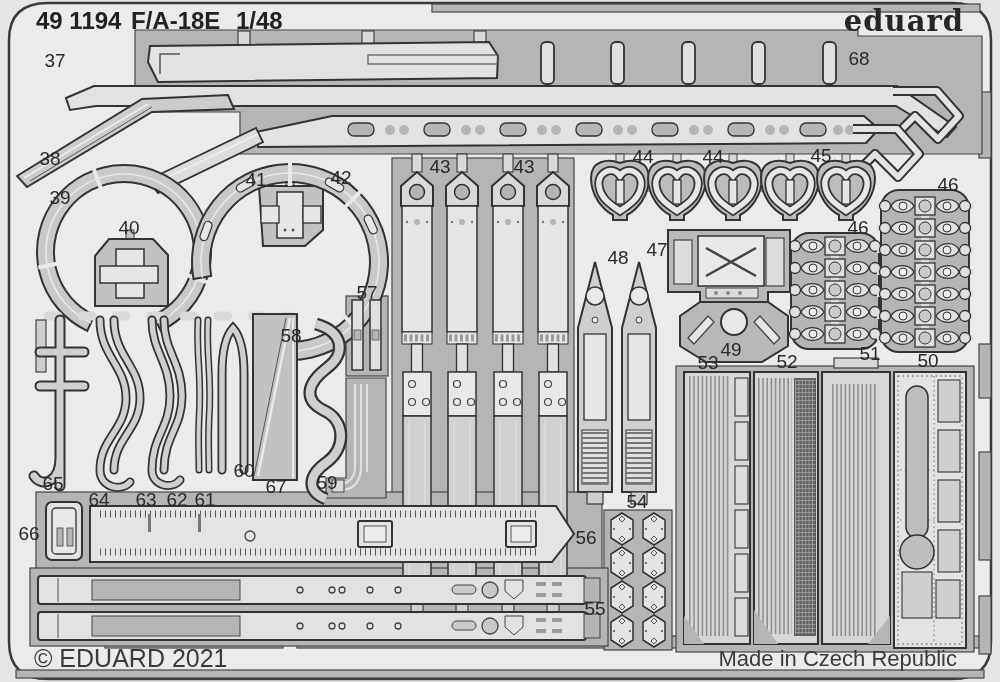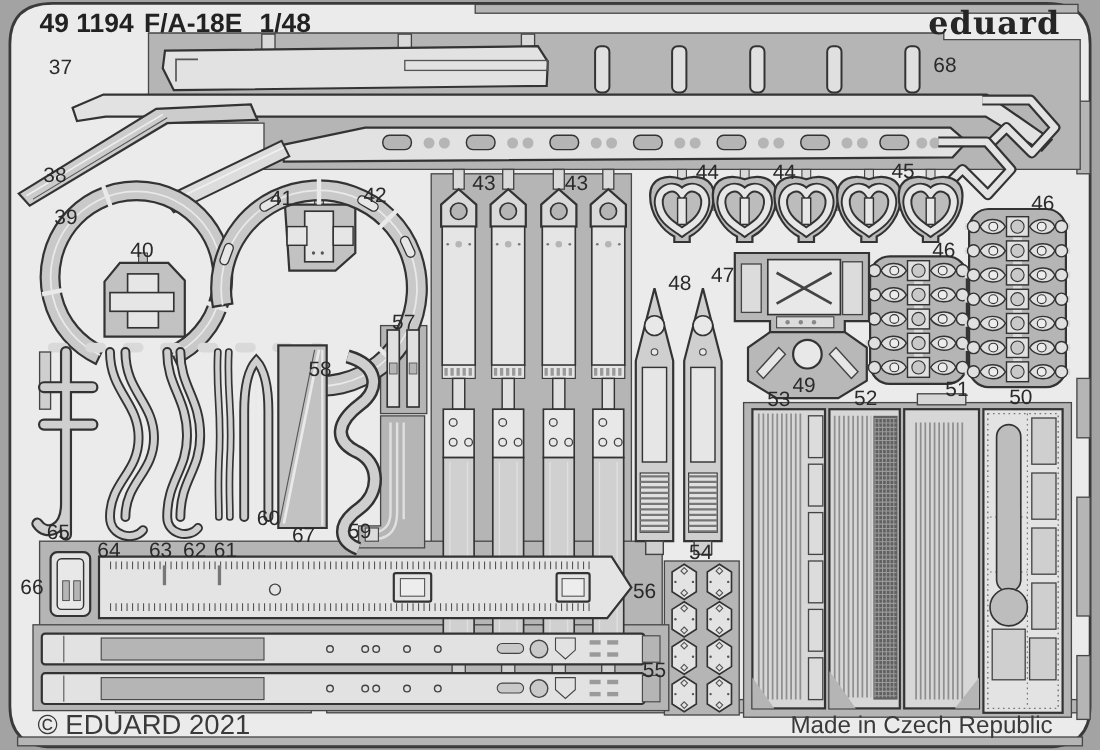--- a/index.html
+++ b/index.html
@@ -1,16 +1,16 @@
 <!DOCTYPE html>
 <html><head>
 <meta charset="utf-8">
 <style>
   html,body{margin:0;padding:0;background:#ffffff;}
-  #stage{position:relative;width:1000px;height:682px;background:#a3a3a3;overflow:hidden;
+  #stage{position:relative;width:1000px;height:682px;background:#e5e5e5;overflow:hidden;
          font-family:"Liberation Sans",sans-serif;}
   svg{display:block}
   .title{font:bold 24px "Liberation Sans",sans-serif;fill:#222;}
   .logo{font:bold 29px "DejaVu Serif",serif;fill:#262626;letter-spacing:1px;}
   .foot{font:25px "Liberation Sans",sans-serif;fill:#3a3a3a;}
   .foot2{font:22px "Liberation Sans",sans-serif;fill:#3a3a3a;}
   .plabel{font:19px "Liberation Sans",sans-serif;fill:#2a2a2a;text-anchor:middle;}
   .part{stroke:#333;stroke-width:2;fill:#e2e2e2;}
   .web{fill:#b5b5b5;stroke:#474747;stroke-width:1.2;}
 </style>

